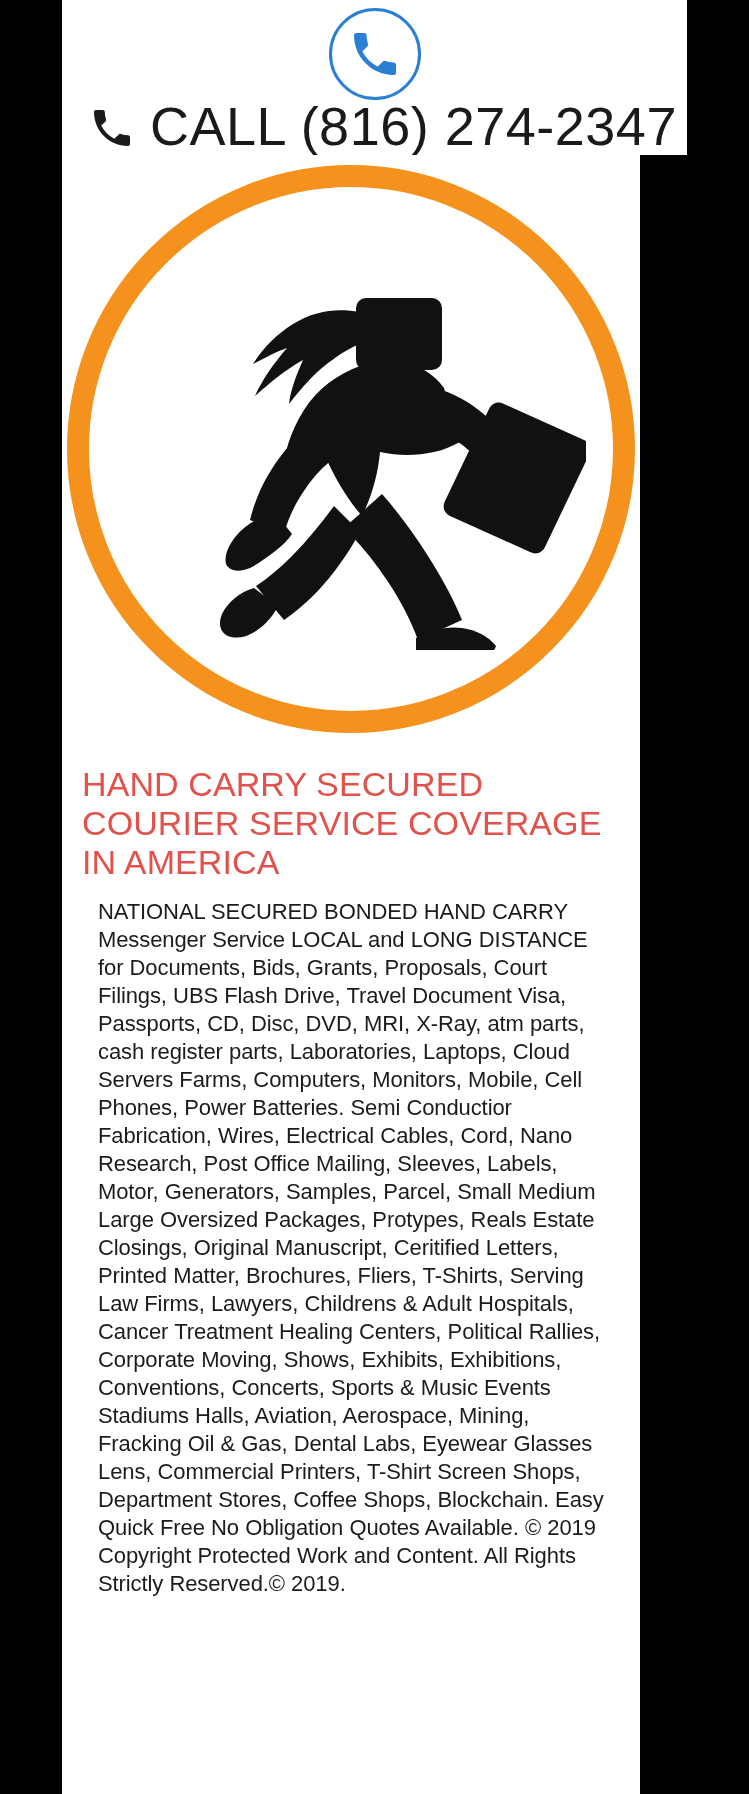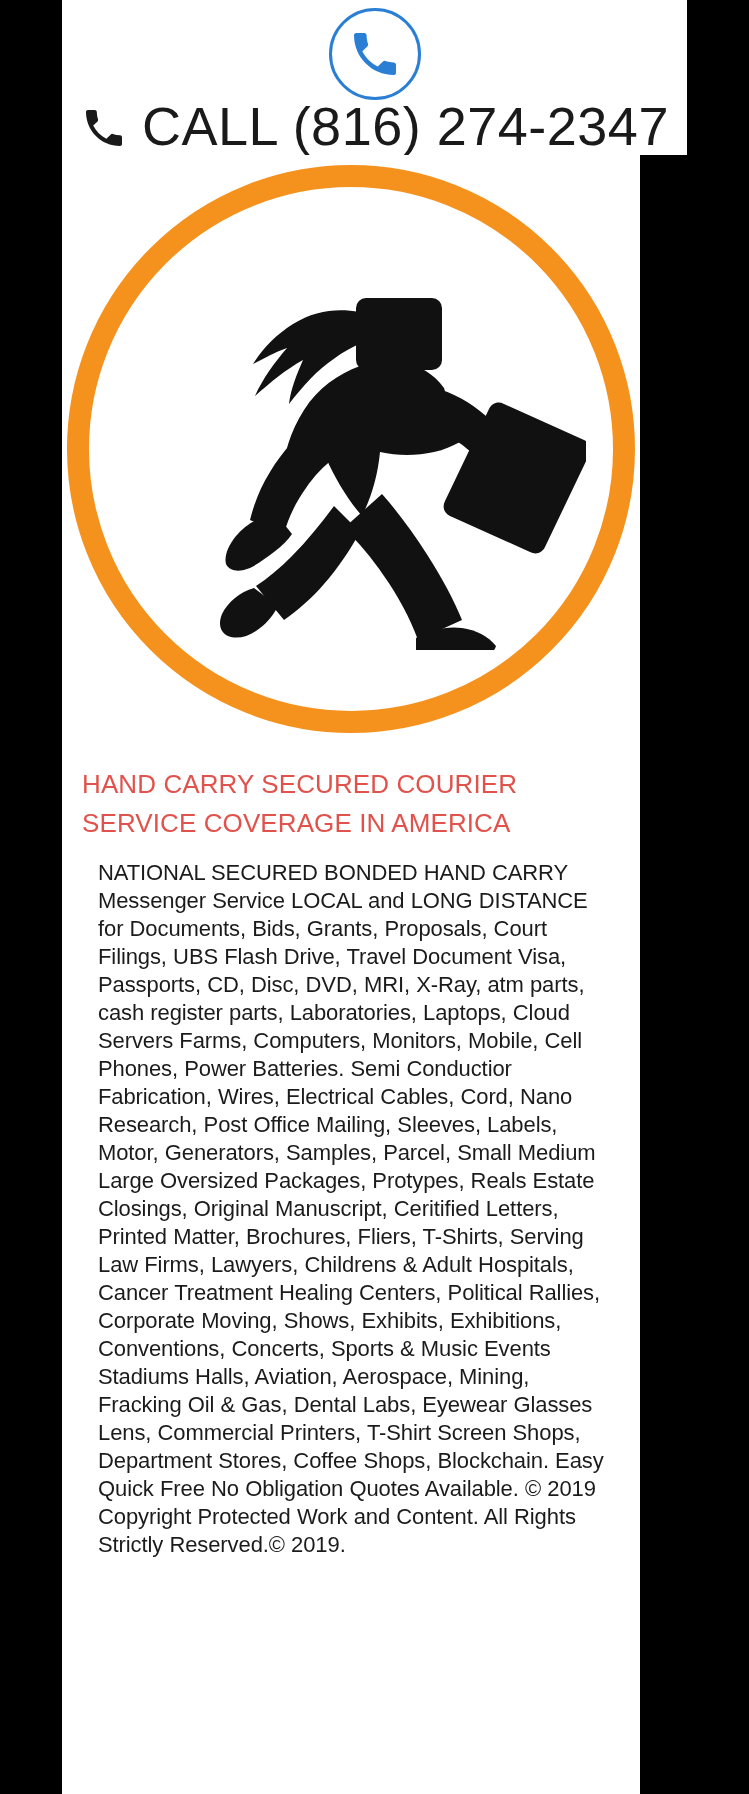--- a/index.html
+++ b/index.html
@@ -43,21 +43,21 @@
     box-sizing: border-box;
   }
   .phone-circle svg {
     position: absolute;
     left: 50%;
     top: 50%;
     transform: translate(-50%, -50%);
   }
   .call-row {
     position: absolute;
-    left: 0;
+    left: 8px;
     top: 95px;
     width: 625px;
     display: flex;
     align-items: center;
     justify-content: center;
     gap: 14px;
   }
   .call-handset {
     display: inline-block;
     width: 48px;
@@ -106,21 +106,21 @@
     top: 50%;
     transform: translate(-50%, -50%);
     width: 470px;
     height: 380px;
   }
   .body-text {
     padding: 0 20px 0 20px;
   }
   .headline {
     color: #E0524B;
-    font-size: 26px;
+    font-size: 34px;
     line-height: 39px;
     margin: 0 0 2px 0;
     font-weight: 400;
     letter-spacing: 0.1px;
   }
   .paragraph {
     color: #1b1b1b;
     font-size: 22px;
     line-height: 28px;
     margin: 16px;

